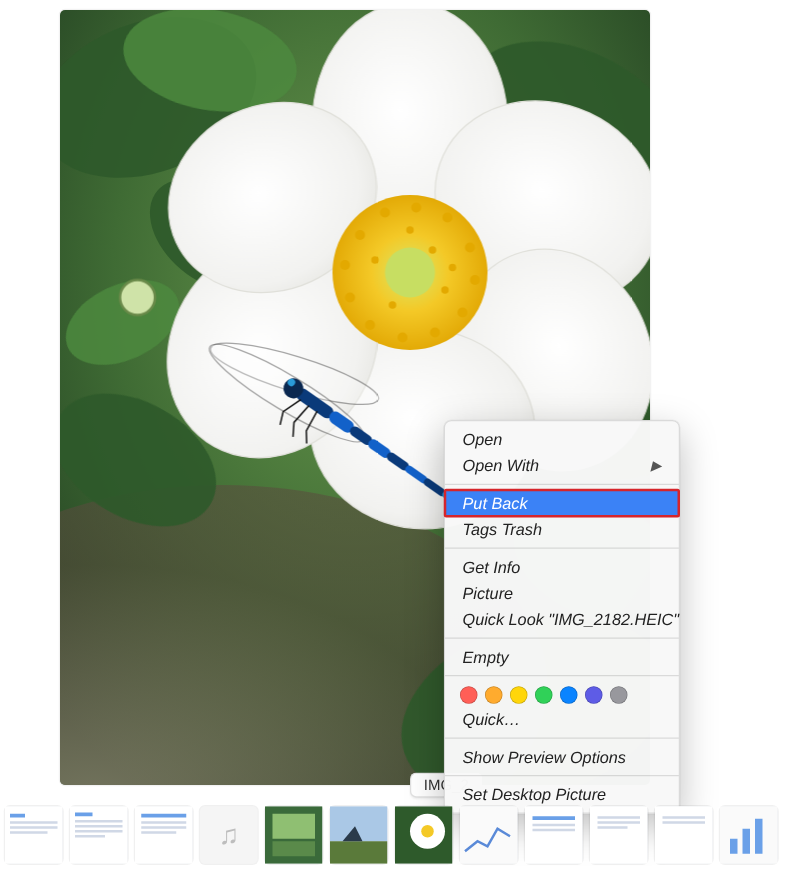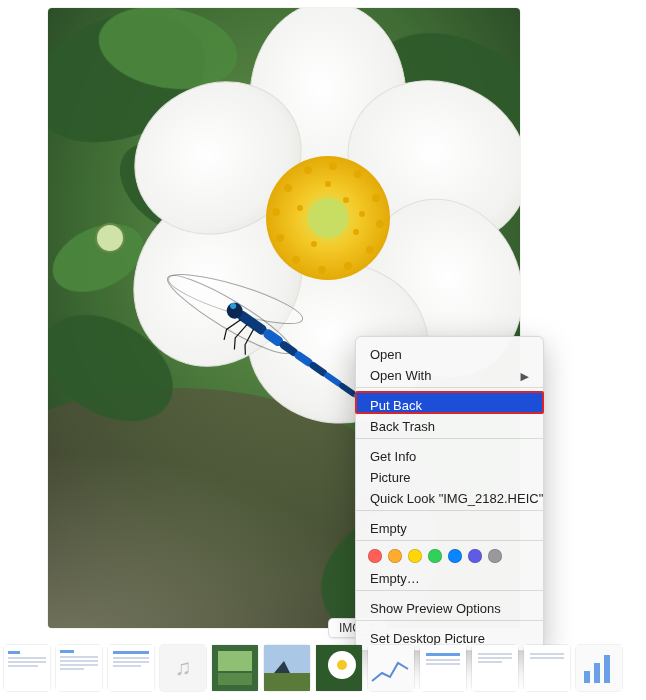--- a/index.html
+++ b/index.html
@@ -9,24 +9,24 @@
   .preview svg{display:block;width:100%;height:100%;}
   
   .namebadge{position:absolute;left:328px;top:618px;background:#fff;border:1px solid rgba(0,0,0,.12);border-radius:5px;padding:2px 10px;font-size:12px;color:#333;box-shadow:0 1px 2px rgba(0,0,0,.08);}
   
   .strip{position:absolute;left:0;top:642px;width:646px;height:52px;display:flex;gap:6px;align-items:center;padding:0 4px;box-sizing:border-box;overflow:hidden;}
   .thumb{flex:0 0 auto;width:46px;height:46px;border-radius:4px;background:#eef1f5;box-shadow:0 0 0 1px rgba(0,0,0,.06);display:flex;align-items:center;justify-content:center;}
   .thumb svg{width:100%;height:100%;display:block;}
   .thumb.music{background:#f5f5f5;color:#bdbdbd;font-size:22px;}
   
   .ctxmenu{position:absolute;left:355px;top:336px;width:187px;background:rgba(248,248,248,.98);border:1px solid rgba(0,0,0,.12);border-radius:6px;box-shadow:0 10px 30px rgba(0,0,0,.25),0 0 0 .5px rgba(0,0,0,.05);padding:4px 0;font-size:13px;color:#222;}
-  .mi{display:flex;align-items:flex-end;height:21px;padding:0 14px;white-space:nowrap;}
+  .mi{display:flex;align-items:center;height:21px;padding:0 14px;white-space:nowrap;font-style:italic;}
   .mi.has-sub{justify-content:space-between;gap:21px;}
   .mi .chev{font-size:11px;color:#555;}
-  .mi.hl{background:#1d4ed8;color:#fff;outline:2px solid #d6252b;outline-offset:-1px;border-radius:1px;}
+  .mi.hl{background:#3b82f6;color:#fff;outline:2px solid #d6252b;outline-offset:-1px;border-radius:1px;}
   .sep{height:1px;margin:4px 0;background:rgba(0,0,0,.12);}
   .tagsrow{padding:4px 12px 2px 12px;display:flex;gap:6px;}
   .tagdot{width:14px;height:14px;border-radius:50%;box-shadow:inset 0 0 0 .5px rgba(0,0,0,.25);}
 </style>
 </head>
 <body>
 
 <div class="canvas">
 
   <div class="preview">
@@ -150,21 +150,21 @@
       </div>
     <div class="mi has-sub">
       <span>Open With</span>
       <span class="chev">▶</span>
     </div>
     <div class="sep"></div>
     <div class="mi hl">
         <span>Put Back</span>
       </div>
     <div class="mi">
-        <span>Back Trash</span>
+        <span>Tags Trash</span>
       </div>
     <div class="sep"></div>
     <div class="mi">
         <span>Get Info</span>
       </div>
     <div class="mi">
         <span>Picture</span>
       </div>
     <div class="mi">
         <span>Quick Look "IMG_2182.HEIC"</span>
@@ -177,21 +177,21 @@
     <div class="tagsrow">
       <span class="tagdot" style="background: rgb(255, 95, 87);"></span>
       <span class="tagdot" style="background: rgb(255, 171, 46);"></span>
       <span class="tagdot" style="background: rgb(255, 214, 10);"></span>
       <span class="tagdot" style="background: rgb(48, 209, 88);"></span>
       <span class="tagdot" style="background: rgb(10, 132, 255);"></span>
       <span class="tagdot" style="background: rgb(94, 92, 230);"></span>
       <span class="tagdot" style="background: rgb(152, 152, 157);"></span>
     </div>
     <div class="mi">
-        <span>Empty…</span>
+        <span>Quick…</span>
       </div>
     <div class="sep"></div>
     <div class="mi">
         <span>Show Preview Options</span>
       </div>
     <div class="sep"></div>
     <div class="mi">
         <span>Set Desktop Picture</span>
       </div>
   </div>

